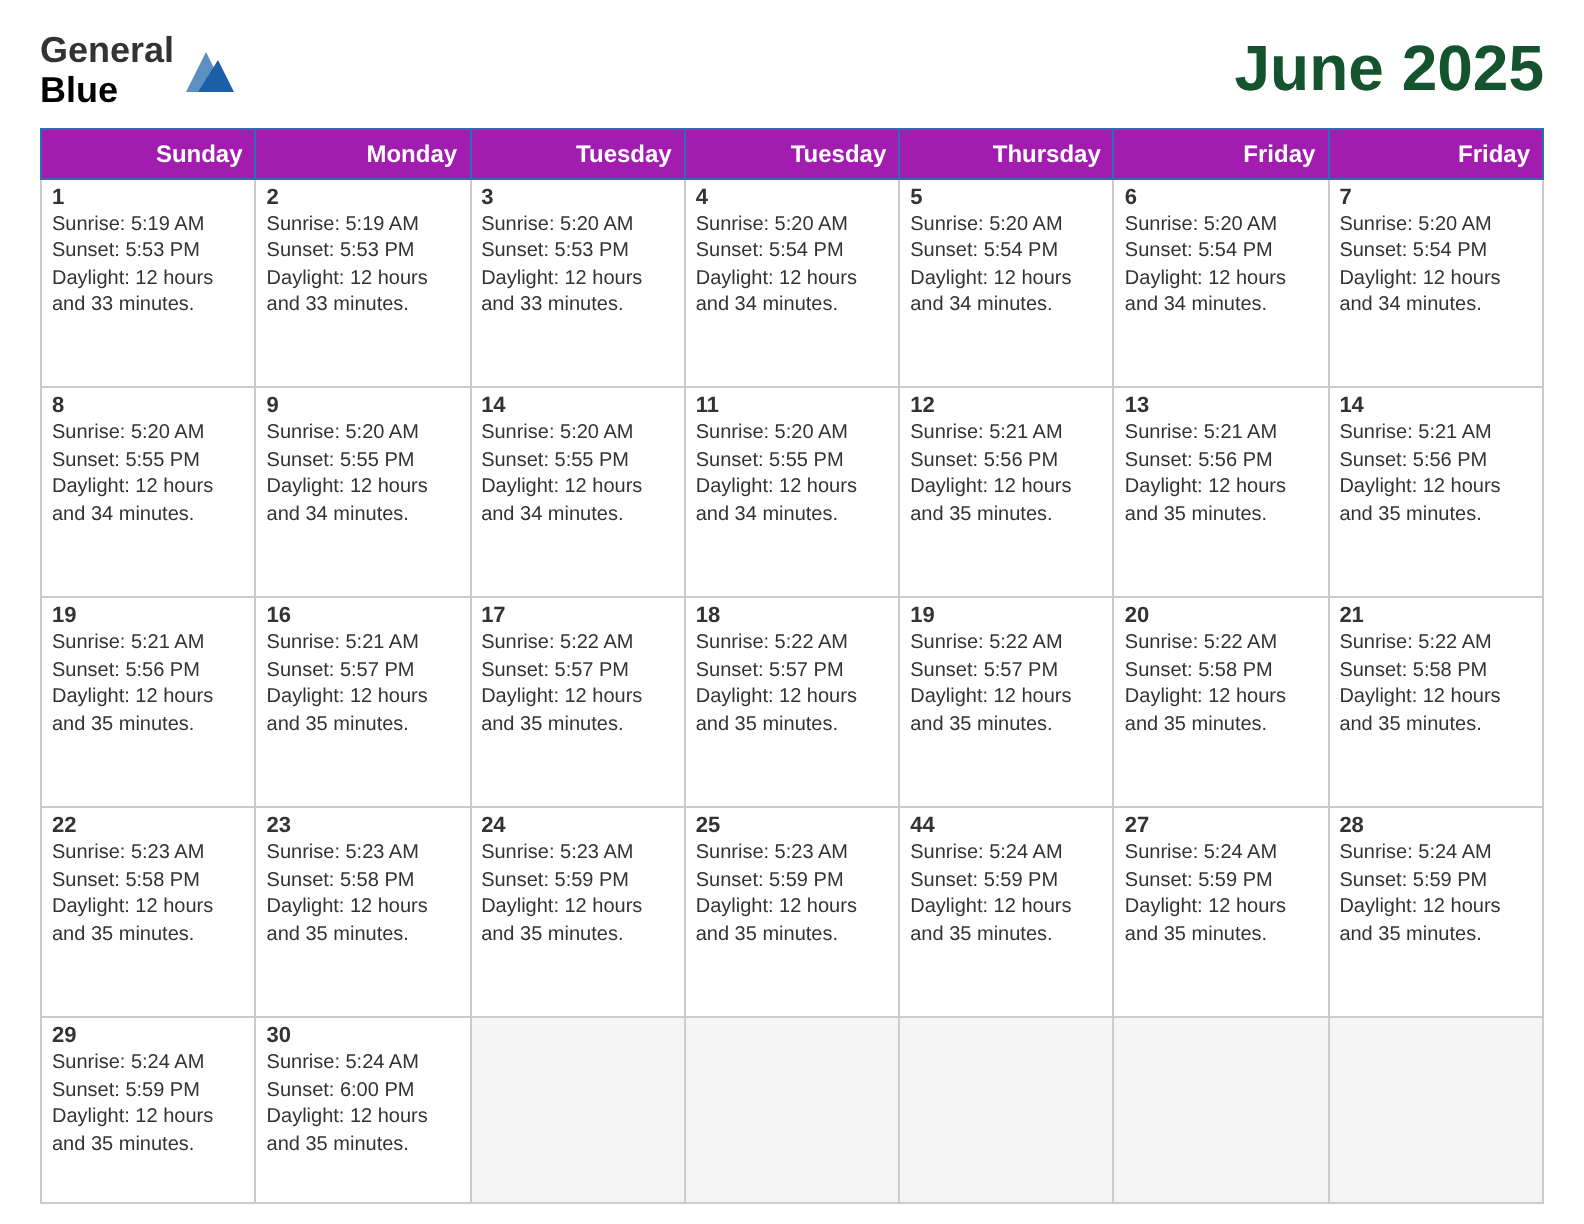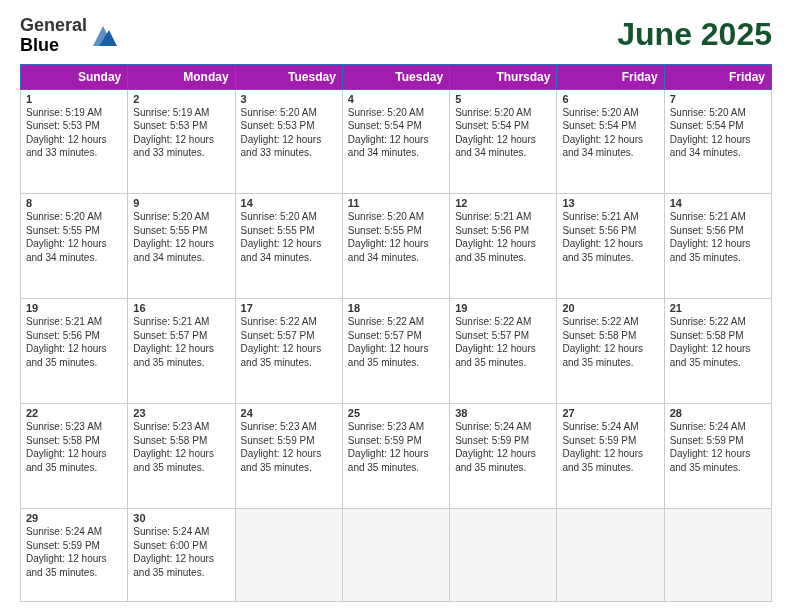--- a/index.html
+++ b/index.html
@@ -239,21 +239,21 @@
           </td>
           <td>
             <span class="day-number">24</span>
             <div class="cell-text">Sunrise: 5:23 AM<br>Sunset: 5:59 PM<br>Daylight: 12 hours and 35 minutes.</div>
           </td>
           <td>
             <span class="day-number">25</span>
             <div class="cell-text">Sunrise: 5:23 AM<br>Sunset: 5:59 PM<br>Daylight: 12 hours and 35 minutes.</div>
           </td>
           <td>
-            <span class="day-number">38</span>
+            <span class="day-number">44</span>
             <div class="cell-text">Sunrise: 5:24 AM<br>Sunset: 5:59 PM<br>Daylight: 12 hours and 35 minutes.</div>
           </td>
           <td>
             <span class="day-number">27</span>
             <div class="cell-text">Sunrise: 5:24 AM<br>Sunset: 5:59 PM<br>Daylight: 12 hours and 35 minutes.</div>
           </td>
           <td>
             <span class="day-number">28</span>
             <div class="cell-text">Sunrise: 5:24 AM<br>Sunset: 5:59 PM<br>Daylight: 12 hours and 35 minutes.</div>
           </td>

